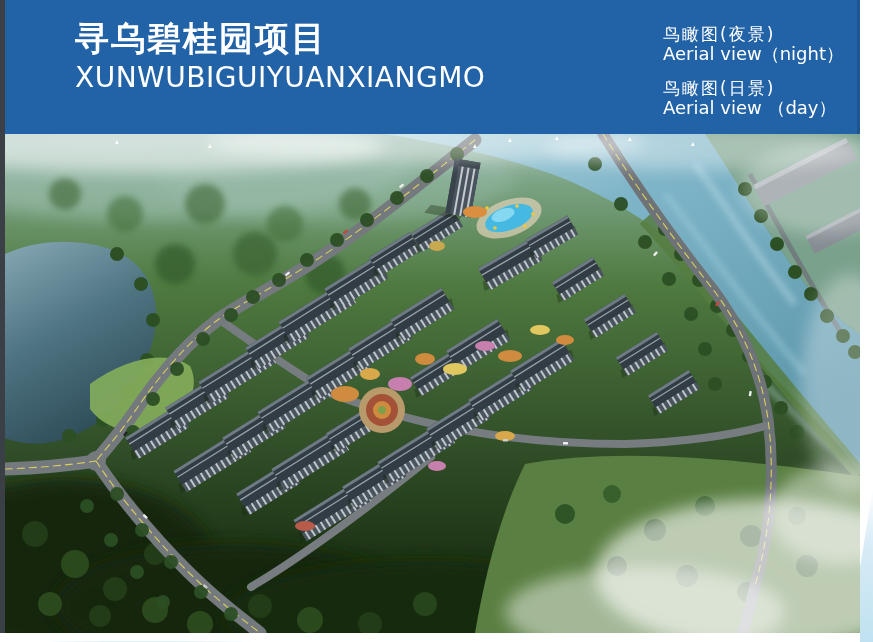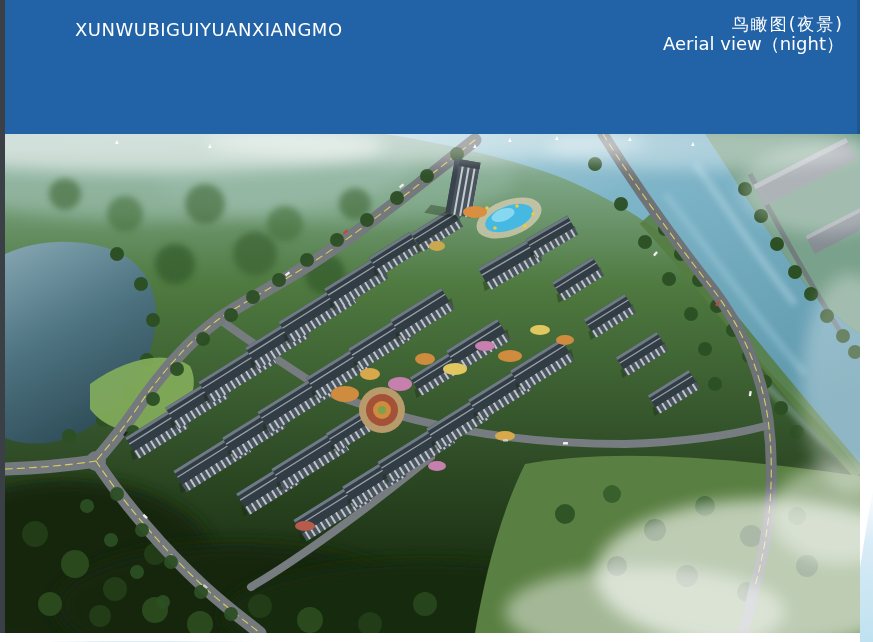--- a/index.html
+++ b/index.html
@@ -3,47 +3,52 @@
 <meta charset="utf-8">
 <style>
   html,body{margin:0;padding:0;}
   .page{position:relative;width:873px;height:642px;background:#ffffff;overflow:hidden;
         font-family:"DejaVu Sans","Liberation Sans",sans-serif;}
   .edge-strip{position:absolute;left:0;top:0;width:5px;height:633px;background:#3a4046;}
   .band{position:absolute;left:5px;top:0;width:855px;height:134px;background:#2262a7;color:#fff;
         box-shadow:inset -3px 0 0 rgba(0,0,0,.12);}
   .title-block{position:absolute;left:70px;top:20px;}
   .title-cn{font-size:34px;font-weight:bold;letter-spacing:2px;margin:0 0 5px 0;line-height:1.1;}
-  .title-sub{font-size:18px;letter-spacing:.5px;line-height:1.12;font-weight:500;}
-  .views{position:absolute;right:16px;top:14px;text-align:right;}
+  .title-sub{font-size:28px;letter-spacing:.5px;line-height:1.12;font-weight:500;}
+  .views{position:absolute;right:16px;top:24px;text-align:left;}
   .view{margin-bottom:13px;}
   .view .cn{font-size:17px;letter-spacing:2px;line-height:1.2;}
   .view .en{font-size:18px;line-height:1.15;}
   .figure{position:absolute;left:5px;top:134px;width:855px;height:499px;background:#44663a;}
   .figure svg{display:block;}
   .footer{position:absolute;left:0;top:633px;width:873px;height:9px;background:#fff;}
   .corner-wedge{position:absolute;right:0;top:487px;width:13px;height:155px;
         background:linear-gradient(to bottom,#ffffff 0%,#d9ecf7 35%,#bfe1f0 100%);
         clip-path:polygon(100% 0,100% 100%,0 100%,0 52%);}
 </style>
 </head>
 <body>
 
 <div class="page">
 
   <div class="edge-strip"></div>
 
   <header class="band">
     <div class="title-block">
+      <h1 class="title-cn">寻乌碧桂园项目</h1>
       <div class="title-sub">XUNWUBIGUIYUANXIANGMO</div>
     </div>
     <div class="views">
       <div class="view">
         <div class="cn">鸟瞰图(夜景)</div>
         <div class="en">Aerial view（night）</div>
+      </div>
+      <div class="view">
+        <div class="cn">鸟瞰图(日景)</div>
+        <div class="en">Aerial view （day）</div>
       </div>
     </div>
   </header>
 
   <div class="figure">
   <svg width="855" height="499" viewBox="0 0 855 499" preserveAspectRatio="none">
     <defs>
       <linearGradient id="base" x1="0" y1="0" x2="0" y2="1">
         <stop offset="0" stop-color="#a9c3bc"></stop>
             <stop offset=".1" stop-color="#7aa383"></stop>

